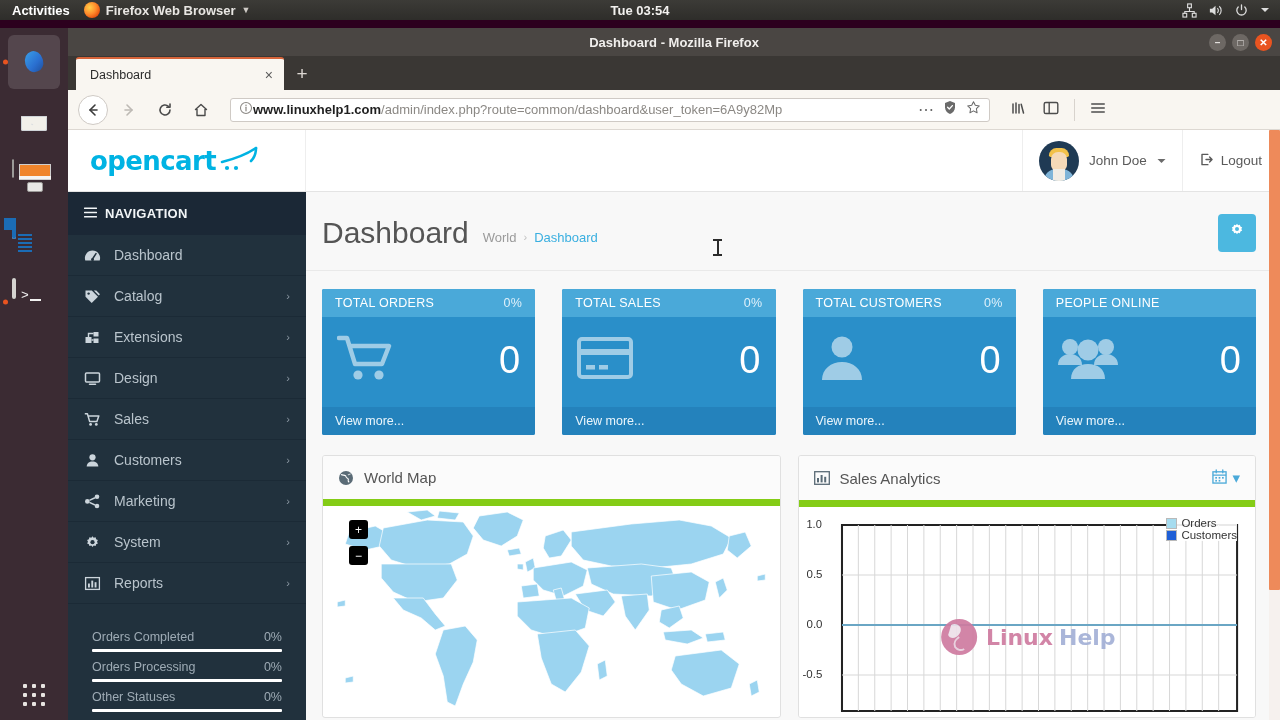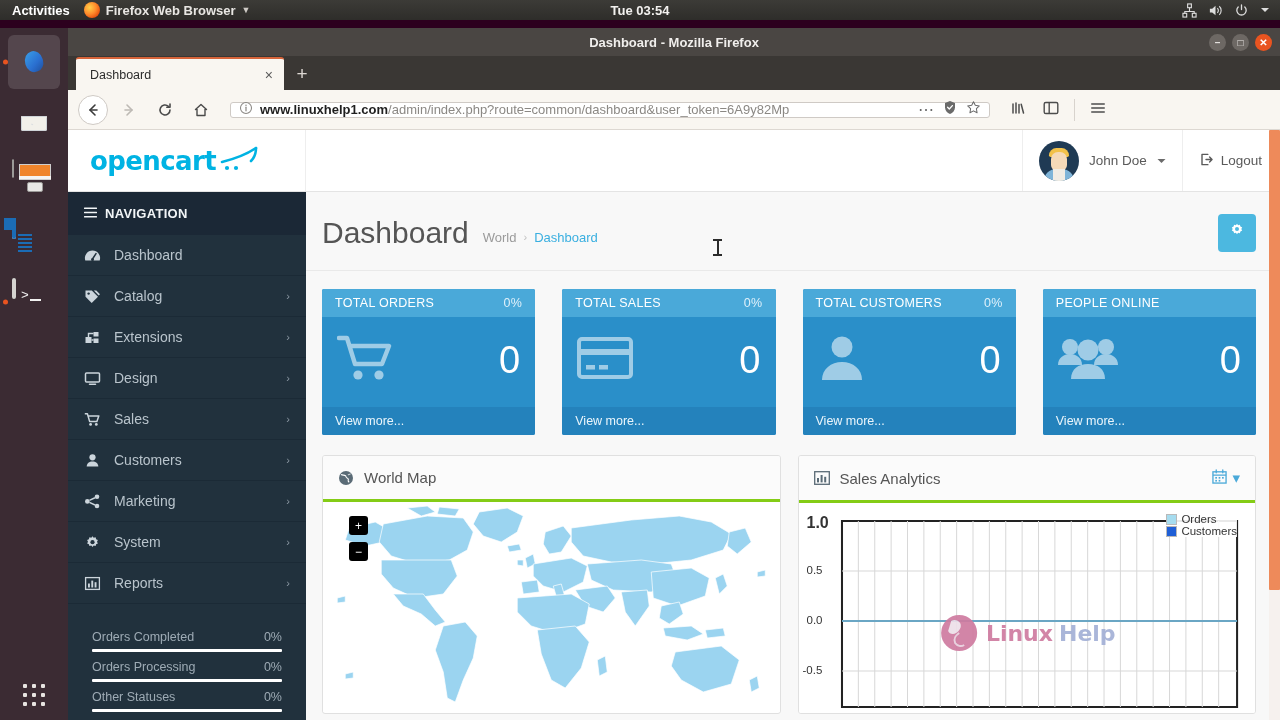--- a/index.html
+++ b/index.html
@@ -157,22 +157,22 @@
   .ff-newtab { width:36px; height:33px; display:flex; align-items:center; justify-content:center; color:#ddd8d3; font-size:19px; }
 
   .ff-navbar {
     height:40px; background:#f9f6f1; display:flex; align-items:center; padding:0 10px; gap:6px;
     border-bottom:1px solid #ddd8d2;
   }
   .nav-btn { width:30px;height:30px;display:flex;align-items:center;justify-content:center; color:#5b5b5b; }
   .nav-btn.back { border:1px solid #cfcac5; border-radius:50%; background:#fff; }
   .nav-btn.fwd { color:#bdb9b4; }
   .urlbar {
-    flex:1; height:16px; margin:0 8px; background:#fff; border:1px solid #cfcac5; border-radius:3px;
-    display:flex; align-items:center; padding:0 8px; gap:7px; min-width:0; max-width:760px;
+    flex:1; height:24px; margin:0 8px; background:#fff; border:1px solid #cfcac5; border-radius:3px;
+    display:flex; align-items:center; padding:0 8px; min-width:0; max-width:760px;
   }
   .urlbar .url-text {
     flex:1; font-size:13px; color:#8b8884; white-space:nowrap; overflow:hidden;
   }
   .urlbar .url-text b { color:#1f1f1f; font-weight:bold; }
   .url-actions { display:flex; align-items:center; gap:9px; color:#6a6a6a; }
   .ff-right { display:flex; align-items:center; gap:14px; padding-left:6px; color:#4d4d4d; }
   .ff-sep { width:1px; height:22px; background:#d8d3cd; }
 
   
@@ -254,21 +254,21 @@
   }
   .tile-pct { font-size:12.5px; color:#dff0fa; }
   .tile-body { display:flex; align-items:center; padding:10px 15px 14px; height:90px; }
   .tile-icon { opacity:0.55; }
   .tile-num { margin-left:auto; font-size:38px; line-height:1; font-weight:normal; }
   .tile-foot { background:#2482bc; padding:7px 13px; font-size:12.5px; color:#eaf5fb; }
 
   .panels { display:flex; gap:17px; padding:20px 24px 0 16px; }
   .panel { flex:1; background:#fff; border:1px solid #e0e0e0; border-radius:3px; overflow:hidden; }
   .panel-head {
-    padding:13px 15px; border-bottom:3px solid #84cc16; background:#fbfbfb;
+    padding:13px 15px; border-bottom:7px solid #84cc16; background:#fbfbfb;
     display:flex; align-items:center; gap:10px; font-size:15px; color:#555;
   }
   .panel-head .phicon { color:#5a6b76; display:inline-flex; }
   .panel-head .phright { margin-left:auto; display:flex; align-items:center; gap:5px; color:#4aa9d9; }
   .panel-body { position:relative; height:210px; background:#fff; }
 
   .map-zoom { position:absolute; left:26px; top:14px; display:flex; flex-direction:column; gap:7px; z-index:3; }
   .map-zoom div {
     width:19px;height:19px;background:#000;color:#fff;border-radius:3px;
     display:flex;align-items:center;justify-content:center;font-size:12px;line-height:1;
@@ -904,21 +904,21 @@
                     </g>
 
                     <g stroke="#d8d8d8" stroke-width="1">
                       <line x1="42" y1="68" x2="428" y2="68"></line>
                       <line x1="42" y1="168" x2="428" y2="168"></line>
                     </g>
 
                     <line x1="42" y1="118" x2="428" y2="118" stroke="#6aa6c4" stroke-width="2"></line>
                   </svg>
                   
-                  <div style="position:absolute;left:8px;top:11px;font-size:16px;color:#333;font-weight:bold;">1.0</div>
+                  <div style="position:absolute;left:8px;top:11px;font-size:11px;color:#333;">1.0</div>
                   <div style="position:absolute;left:8px;top:61px;font-size:11.5px;color:#333;">0.5</div>
                   <div style="position:absolute;left:8px;top:111px;font-size:11.5px;color:#333;">0.0</div>
                   <div style="position:absolute;left:4px;top:161px;font-size:11.5px;color:#333;">-0.5</div>
 
                   <div class="chart-legend">
                     <div class="legend-row">
                       <span class="legend-swatch" style="background:#a6dcef"></span>
                       <span>Orders</span>
                     </div>
                     <div class="legend-row">

